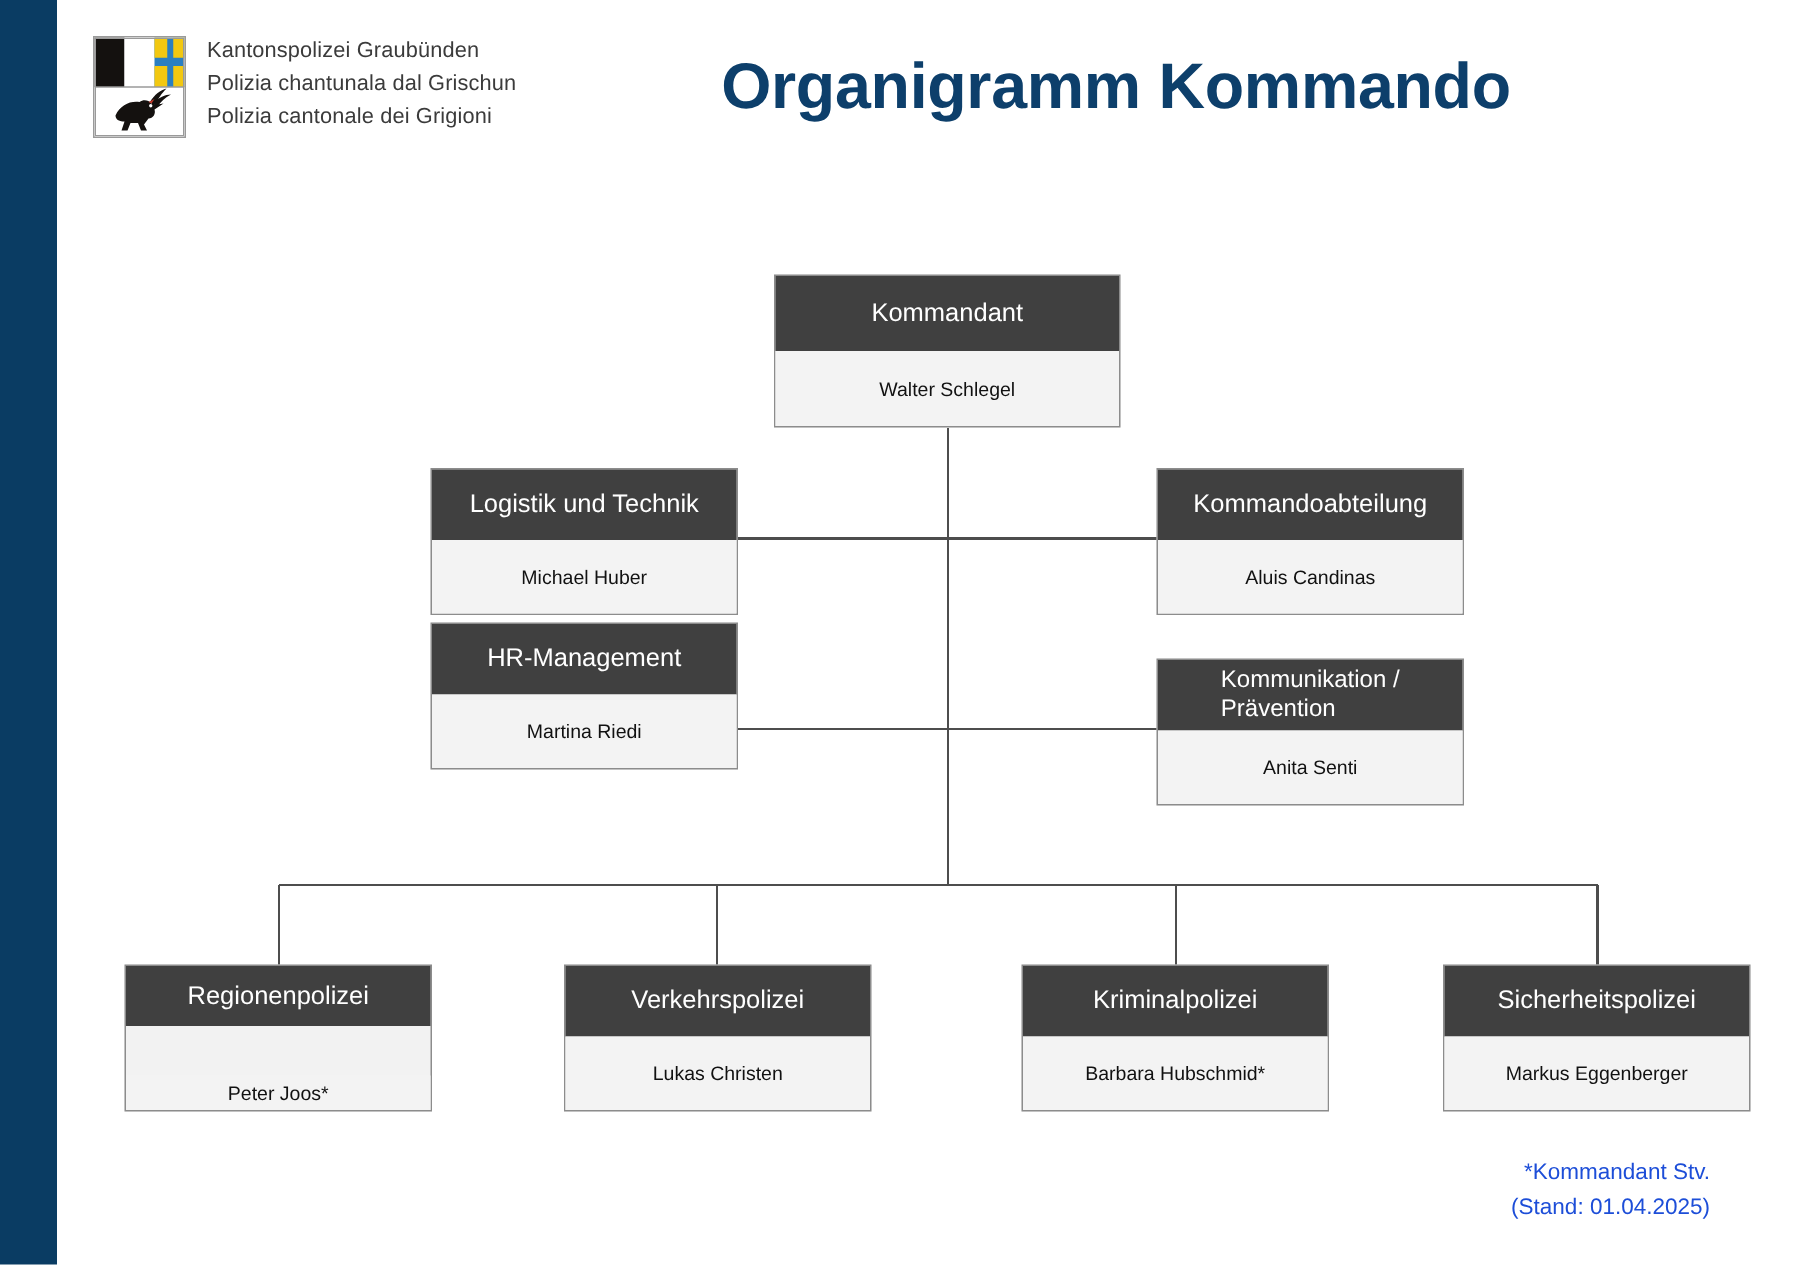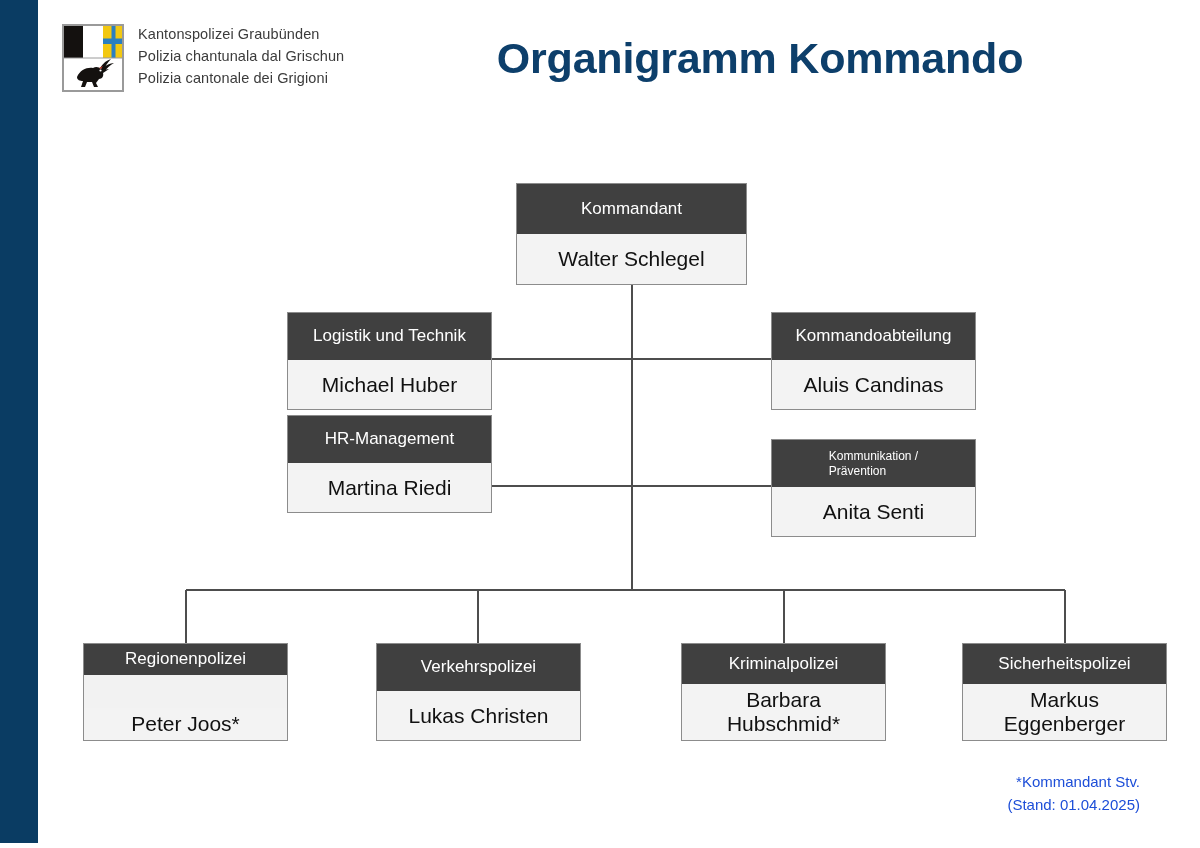--- a/index.html
+++ b/index.html
@@ -56,21 +56,21 @@
     font-size: 14.5px;
     color: #3b3b3b;
     line-height: 1.12;
     white-space: nowrap;
     letter-spacing: 0.1px;
   }
 
   
   .chart-title {
     position: absolute;
-    left: 360px;
+    left: 344px;
     top: 34px;
     width: 800px;
     text-align: center;
     font-size: 43px;
     font-weight: bold;
     color: #0d3f6b;
     letter-spacing: -0.2px;
     white-space: nowrap;
   }
 
@@ -103,21 +103,21 @@
     align-items: center;
     justify-content: center;
     box-sizing: border-box;
     padding: 4px 6px;
     white-space: pre-line;
   }
   .node .body {
     flex: 1 1 auto;
     background: #f3f3f3;
     color: #111111;
-    font-size: 21px;
+    font-size: 13px;
     text-align: center;
     display: flex;
     align-items: center;
     justify-content: center;
     box-sizing: border-box;
     padding: 4px 6px;
   }
 
   
   #node-kommandant      { left: 516px; top: 183px; width: 231px; height: 102px; }
@@ -126,21 +126,21 @@
   #node-logistik        { left: 287px; top: 312px; width: 205px; height: 98px; }
   #node-logistik .head  { height: 47px; }
 
   #node-kommandoabt     { left: 771px; top: 312px; width: 205px; height: 98px; }
   #node-kommandoabt .head{ height: 47px; }
 
   #node-hr              { left: 287px; top: 415px; width: 205px; height: 98px; }
   #node-hr .head        { height: 47px; }
 
   #node-kommunikation   { left: 771px; top: 439px; width: 205px; height: 98px; }
-  #node-kommunikation .head { height: 47px; font-size: 12px; }
+  #node-kommunikation .head { height: 47px; font-size: 16px; }
 
   #node-regionen        { left: 83px; top: 643px; width: 205px; height: 98px; gap: 33px; }
   #node-regionen .head  { height: 47px; }
 
   #node-verkehr         { left: 376px; top: 643px; width: 205px; height: 98px; }
   #node-verkehr .head   { height: 47px; }
 
   #node-kriminal        { left: 681px; top: 643px; width: 205px; height: 98px; }
   #node-kriminal .head  { height: 47px; }
 

